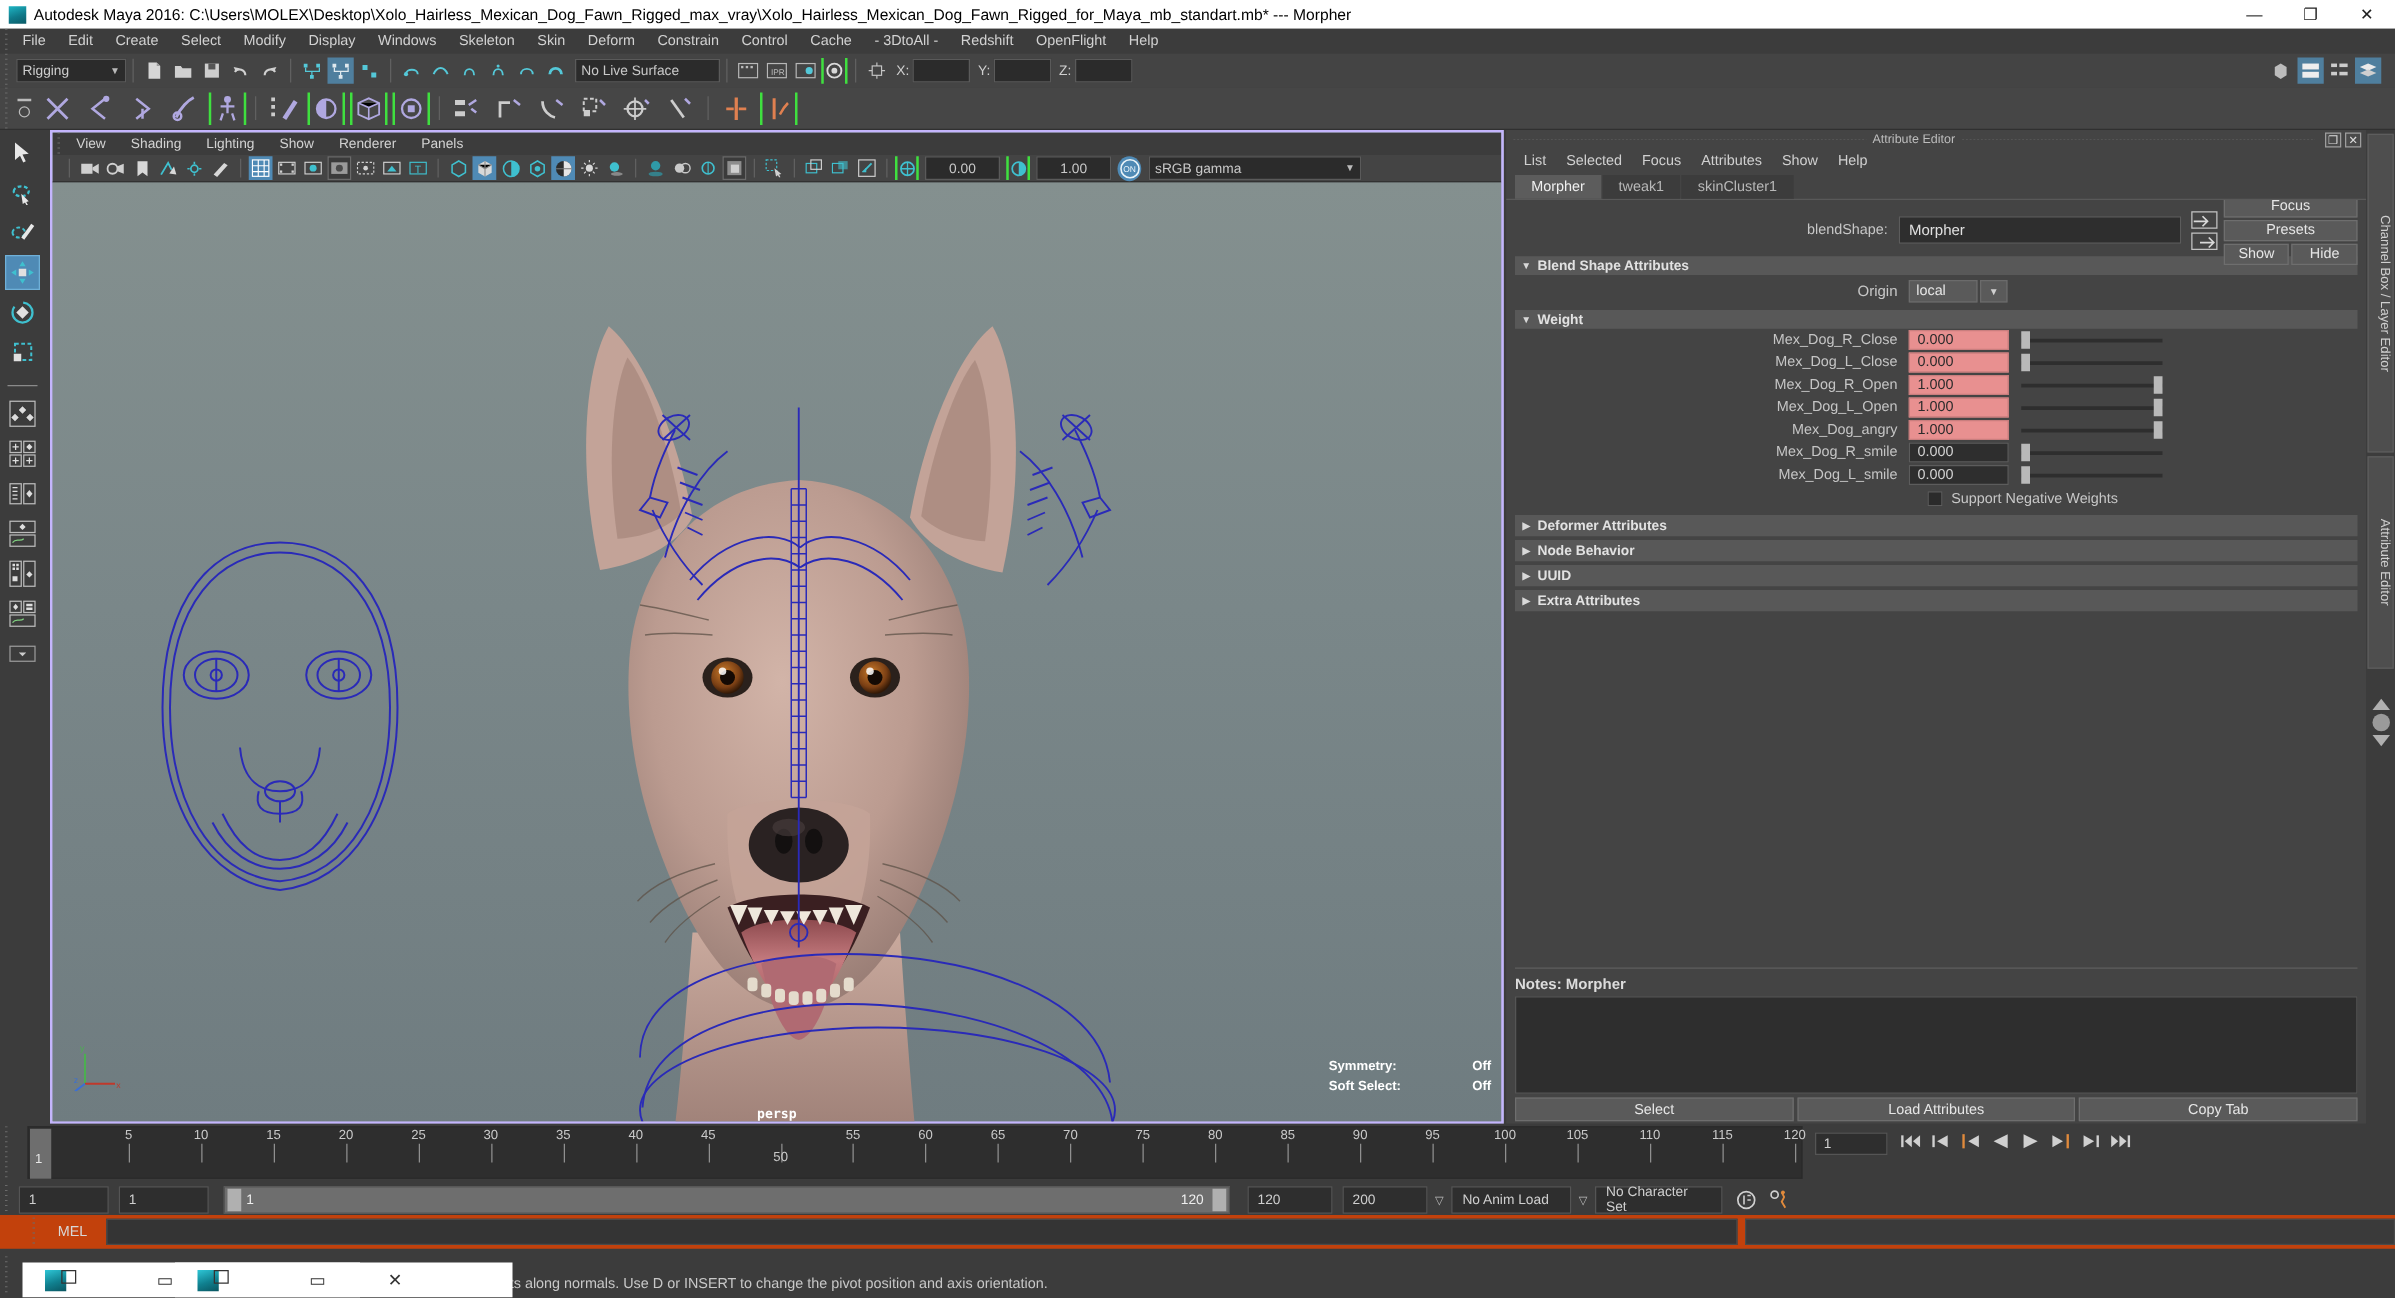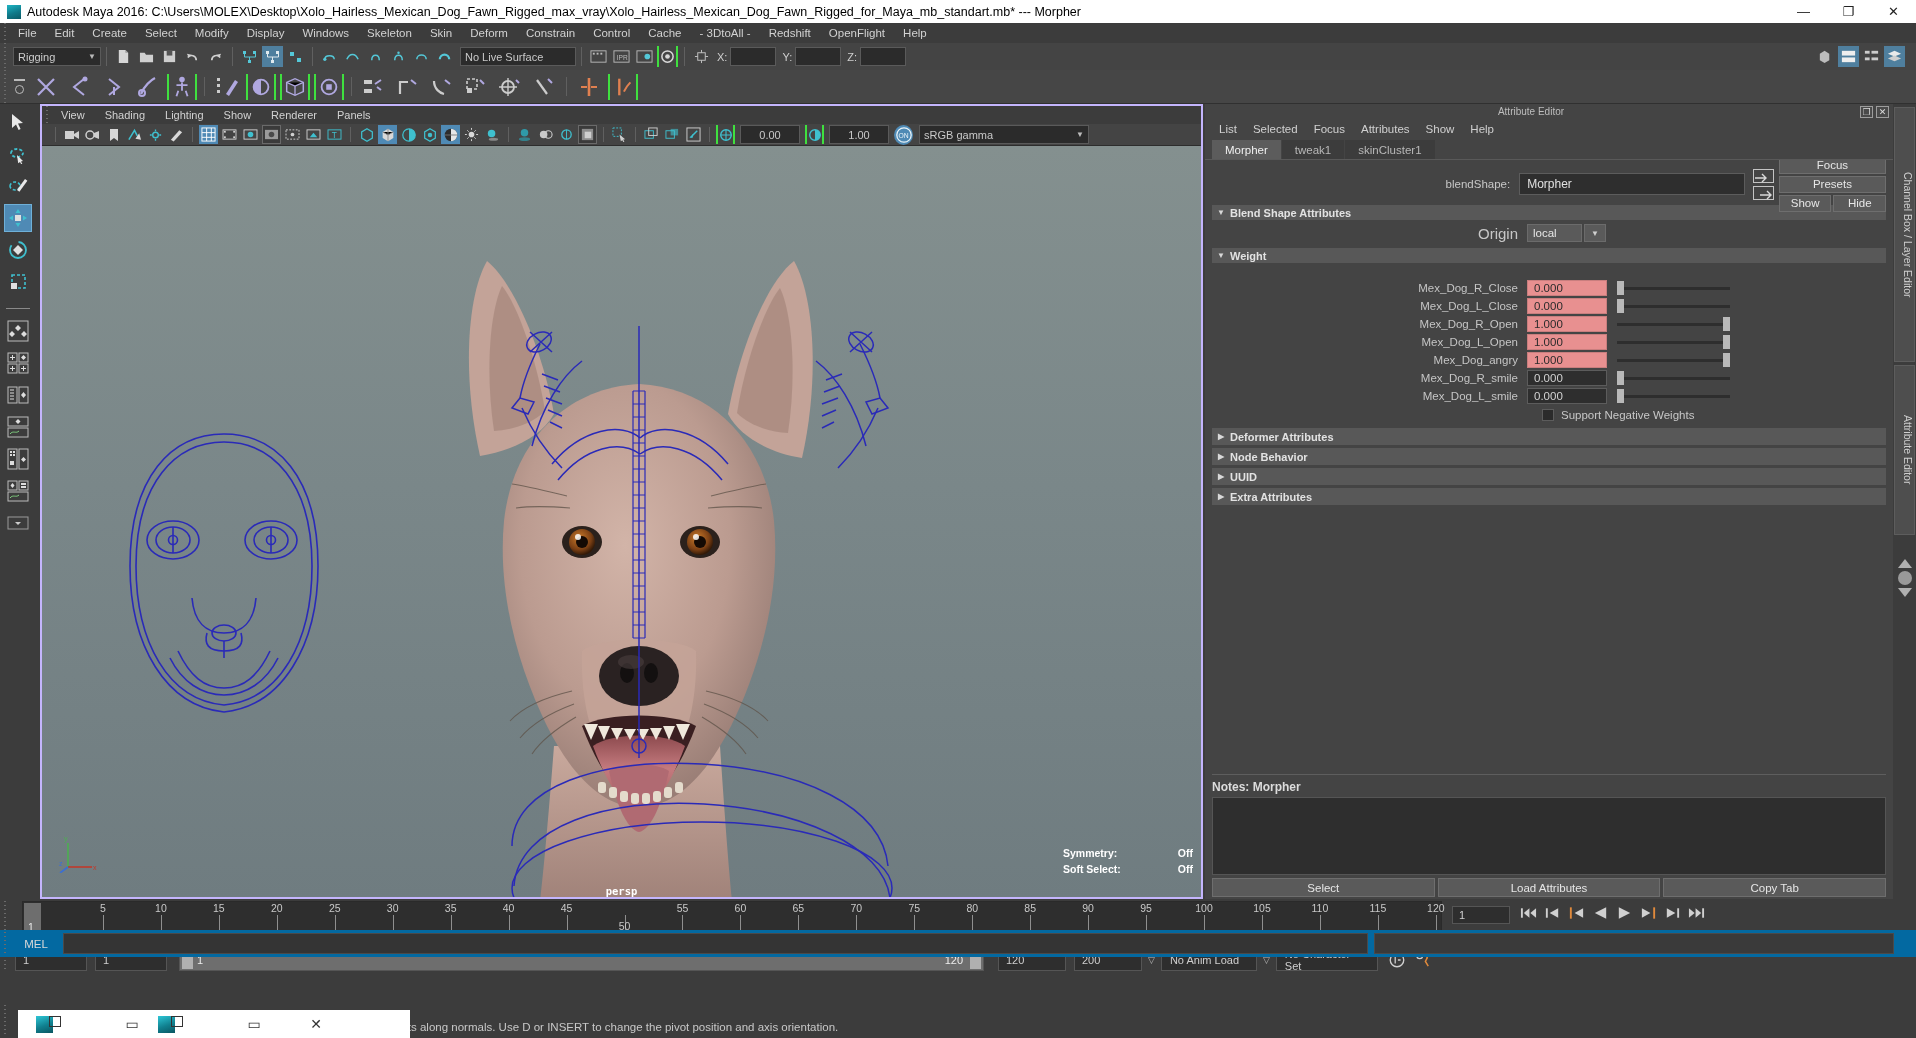--- a/index.html
+++ b/index.html
@@ -104,21 +104,21 @@
   .rightbtns { margin-left:auto; width:110px; display:flex; flex-direction:column; gap:2px; }
   .btn { background:#5a5a5a; border:1px solid #6e6e6e; color:#e6e6e6; font-size:11.5px;
     height:17px; display:flex; align-items:center; justify-content:center; }
   .btnrow { display:flex; gap:2px; }
   .btnrow .btn { flex:1; }
 
   .sectionhdr { height:15px; background:#585858; display:flex; align-items:center;
     margin-top:4px; font-size:11px; font-weight:bold; color:#e2e2e2; }
   .tri { width:18px; text-align:center; font-size:8px; color:#d8d8d8; }
   .originrow { display:flex; align-items:center; height:22px; margin-top:2px; }
-  .originlabel { font-size:15px; width:315px; text-align:right; padding-right:9px; color:#c7c7c7;}
+  .originlabel { font-size:12px; width:315px; text-align:right; padding-right:9px; color:#c7c7c7;}
   .originsel { width:55px; height:18px; background:#5a5a5a; border:1px solid #6b6b6b;
     color:#e6e6e6; font-size:11.5px; display:flex; align-items:center; padding-left:5px; }
   .origincaret { width:22px; height:18px; background:#5a5a5a; border:1px solid #6b6b6b;
     margin-left:2px; display:flex; align-items:center; justify-content:center; font-size:8px; }
   .wrow { display:flex; align-items:center; height:18px; }
   .wlabel { width:315px; text-align:right; padding-right:9px; font-size:11.5px; color:#c5c5c5; }
   .wfield { width:80px; height:16px; border:1px solid #5c5c5c; font-size:11.5px;
     display:flex; align-items:center; padding-left:6px; }
   .wfield.keyed { background:#e89090; color:#2b2b2b; border-color:#c97e7e; }
   .wfield.plain { background:#2e2e2e; color:#d2d2d2; }
@@ -169,22 +169,22 @@
     color:#cfcfcf; display:flex; align-items:center; padding-left:7px; }
   .rangebar { height:22px; background:#6e6e6e; border:1px solid #555; position:relative;
     display:flex; align-items:center; }
   .rgrip { width:11px; height:18px; background:#b0b0b0; position:absolute; top:1px; }
   .rlabel { position:absolute; font-size:11px; color:#eee; }
   .combo { height:22px; background:#2e2e2e; border:1px solid #555; font-size:11px;
     color:#cfcfcf; display:flex; align-items:center; padding:0 8px; }
   .combocaret { font-size:9px; color:#bbb; margin:0 6px; }
 
   
-  .cmdrow { position:absolute; left:0; top:930px; width:1916px; height:27px;
-    background:#0369a1; display:flex; align-items:center; }
+  .cmdrow { position:absolute; left:0; top:972px; width:1916px; height:27px;
+    background:#c2410c; display:flex; align-items:center;justify-content:flex-end; }
   .mel-label { font-size:11.5px; color:#d8d8d8; width:54px; text-align:center; }
   .cmd-input { height:21px; background:#343434; border:1px solid #4a4a4a; }
   .cmd-out { height:21px; background:#3a3a3a; border:1px solid #4a4a4a; }
 
   
   .helpline { position:absolute; left:0; top:1001px; width:1916px; height:37px;
     background:#3c3c3c; display:flex; align-items:center; }
   .helptext { font-size:11.5px; color:#c8c8c8; position:absolute; left:310px; top:1021px; }
   .minwin { position:absolute; top:1010px; height:28px; background:#ffffff;
     display:flex; align-items:center; }
@@ -1083,21 +1083,21 @@
           <span>local</span>
         </div>
         <div class="origincaret">▼</div>
       </div>
 
       <div class="sectionhdr">
         <span class="tri">▼</span>
         <span>Weight</span>
       </div>
 
-      <div id="weightlist" style="margin-top:16px;">
+      <div id="weightlist" style="margin-top:0;">
           <div class="wrow">
             <div class="wlabel">Mex_Dog_R_Close</div>
             <div class="wfield keyed">0.000</div>
             <div class="wslider">
               <div class="wtrack"></div>
               <div class="whandle" style="left: 0px;"></div>
             </div>
           </div>
           <div class="wrow">
             <div class="wlabel">Mex_Dog_L_Close</div>

